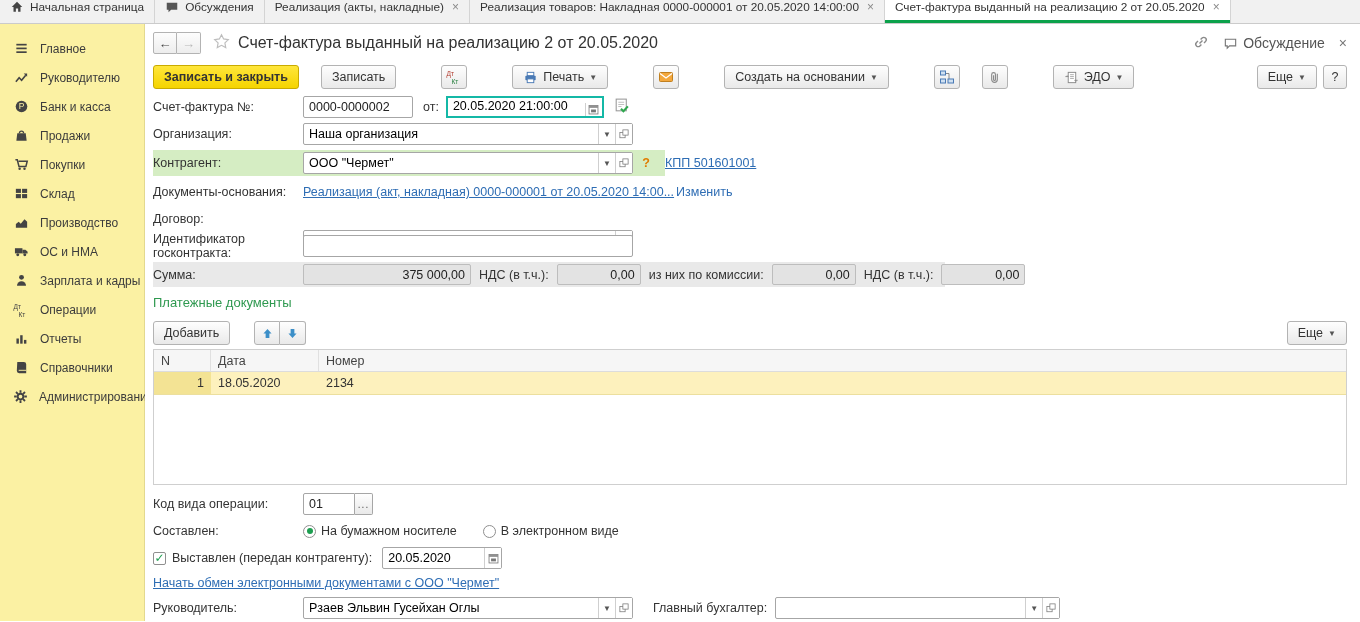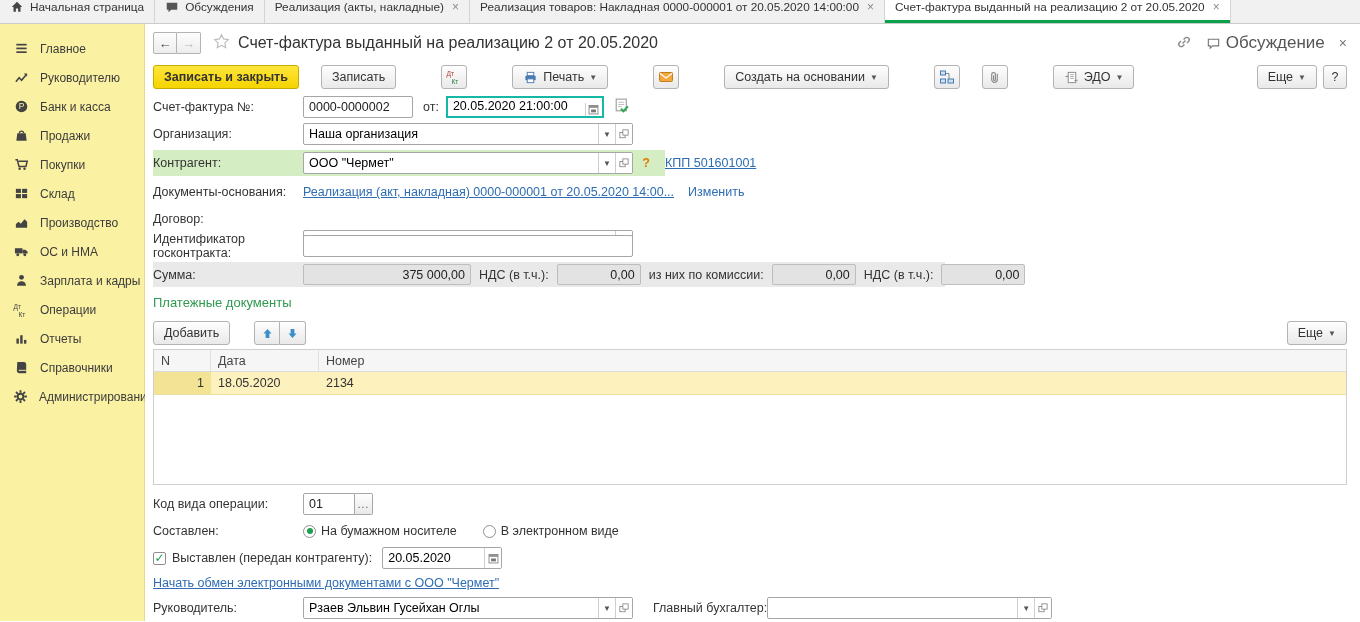--- a/index.html
+++ b/index.html
@@ -27,21 +27,21 @@
   
   .doc-header { height:38px; display:flex; align-items:center; }
   .navbtns { display:flex; }
   .navbtn { width:24px; height:22px; border:1px solid #b3b3b3; background:linear-gradient(#fdfdfd,#ededed);
     display:flex; align-items:center; justify-content:center; font-size:13px; }
   .navbtn.back { border-radius:2px 0 0 2px; color:#444; }
   .navbtn.fwd { border-radius:0 2px 2px 0; border-left:none; color:#b8b8b8; }
   .star { margin:0 8px 0 12px; }
   .doc-title { font-size:16px; color:#333; }
   .dh-right { margin-left:auto; display:flex; align-items:center; gap:14px; color:#555; }
-  .discussion { display:flex; align-items:center; gap:5px; font-size:17px; }
+  .discussion { display:flex; align-items:center; gap:5px; font-size:14px; }
   .closex { color:#777; font-size:14px; }
 
   
   .toolbar { height:30px; display:flex; align-items:center; gap:22px; }
   .btn { height:24px; padding:0 10px; border:1px solid #b3b3b3; border-radius:3px;
     background:linear-gradient(#fefefe,#e9e9e9); font-size:12.5px; color:#333;
     display:inline-flex; align-items:center; gap:5px; white-space:nowrap; }
   .btn.primary { background:linear-gradient(#ffe63b,#f5d400); border-color:#c9ab00; font-weight:bold; }
   .btn.iconbtn { width:26px; padding:0; justify-content:center; }
   .caret { font-size:8px; color:#555; }
@@ -417,21 +417,21 @@
             </svg>
         </span>
       </div>
       <span class="qmark">?</span>
       <a class="lnk" style="margin-left:12px;">КПП 501601001</a>
     </div>
 
     <div class="row">
       <span class="lbl">Документы-основания:</span>
       <a class="lnk">Реализация (акт, накладная) 0000-000001 от 20.05.2020 14:00...</a>
-      <a class="lnk" style="margin-left:14px; text-decoration:none;">Изменить</a>
+      <a class="lnk" style="margin-left:2px; text-decoration:none;">Изменить</a>
     </div>
 
     <div class="row">
       <span class="lbl">Договор:</span>
       <div class="combo" style="width:330px;margin-top:43px;">
         <input value="Основной договор" style="">
         <span class="cbtn">
           <svg width="12" height="12" viewBox="0 0 16 16">
               <rect x="2.5" y="6" width="7" height="7" fill="#fff" stroke="#777"></rect>
               <rect x="6.5" y="2.5" width="7" height="7" fill="#fff" stroke="#777"></rect>
@@ -539,21 +539,21 @@
         <div class="combo" style="width:330px;">
           <input value="Рзаев Эльвин Гусейхан Оглы" style="">
           <span class="cbtn" style="font-size:8px;">▼</span>
           <span class="cbtn">
             <svg width="12" height="12" viewBox="0 0 16 16">
                 <rect x="2.5" y="6" width="7" height="7" fill="#fff" stroke="#777"></rect>
                 <rect x="6.5" y="2.5" width="7" height="7" fill="#fff" stroke="#777"></rect>
               </svg>
           </span>
         </div>
-        <span style="margin-left:20px; ">Главный бухгалтер:</span>
+        <span style="margin-left:20px; margin-right:8px;">Главный бухгалтер:</span>
         <div class="combo" style="width:285px;">
           <input value="" style="">
           <span class="cbtn" style="font-size:8px;">▼</span>
           <span class="cbtn">
             <svg width="12" height="12" viewBox="0 0 16 16">
                 <rect x="2.5" y="6" width="7" height="7" fill="#fff" stroke="#777"></rect>
                 <rect x="6.5" y="2.5" width="7" height="7" fill="#fff" stroke="#777"></rect>
               </svg>
           </span>
         </div>

